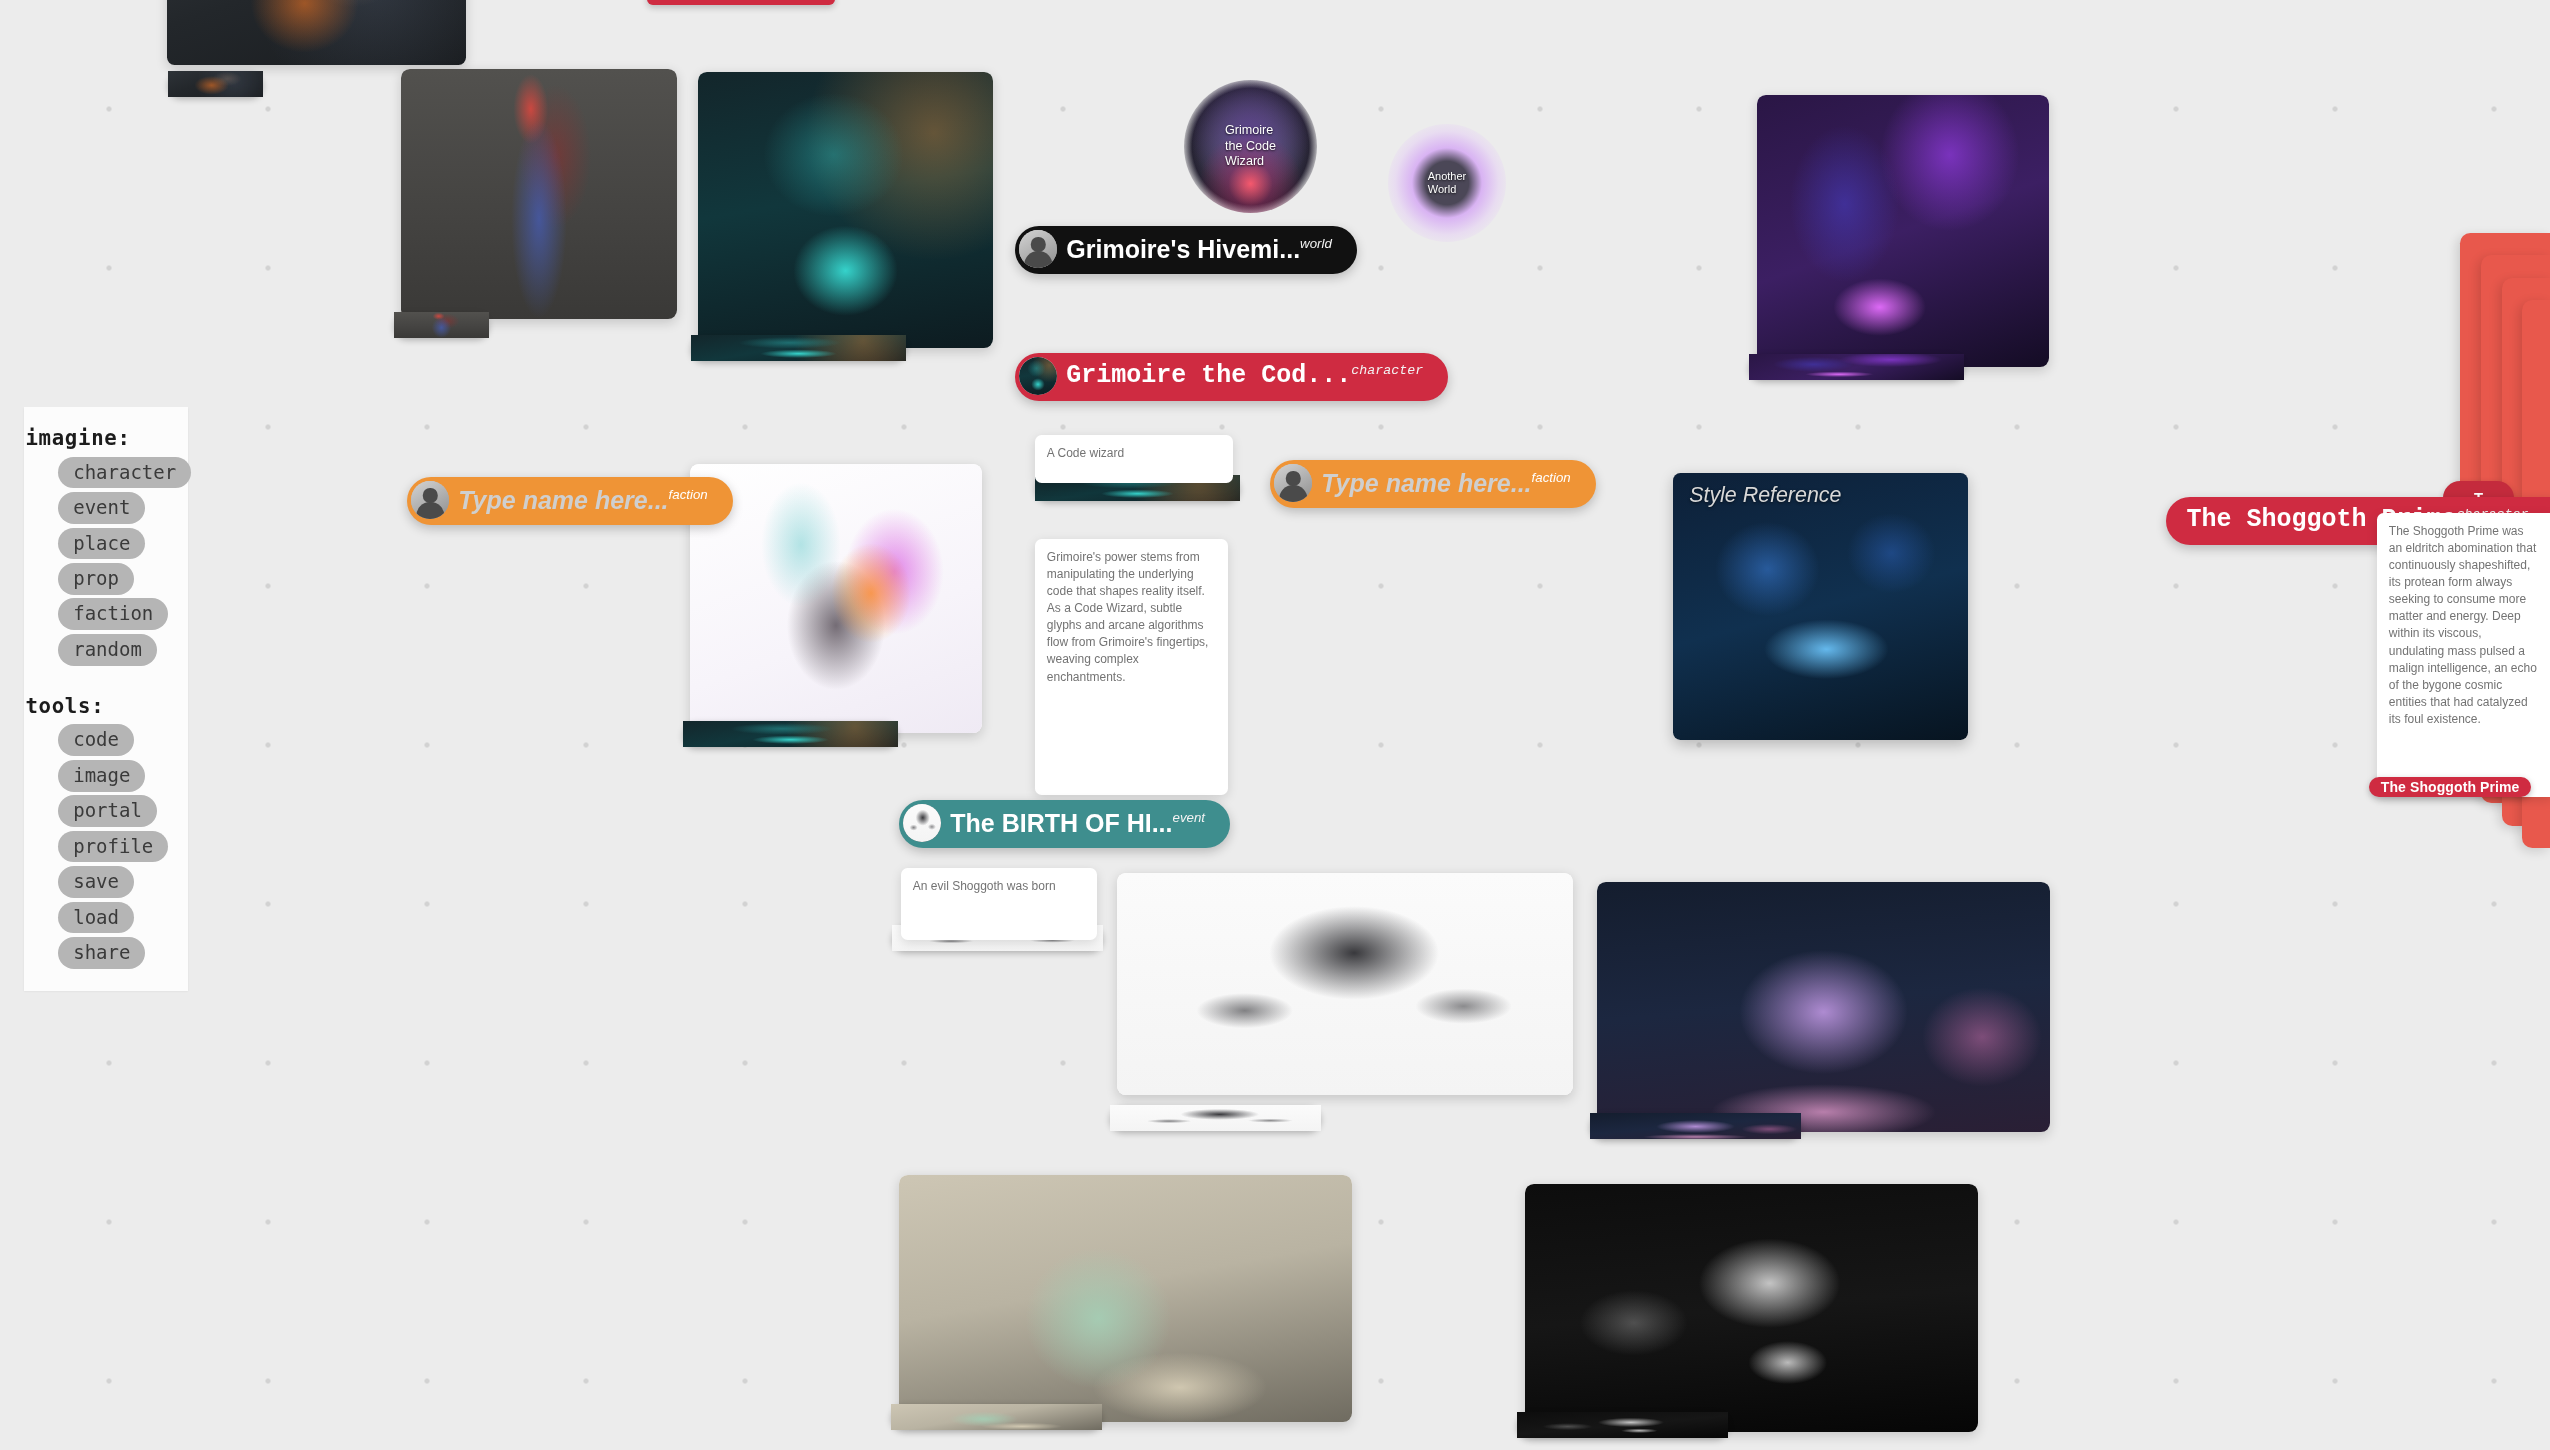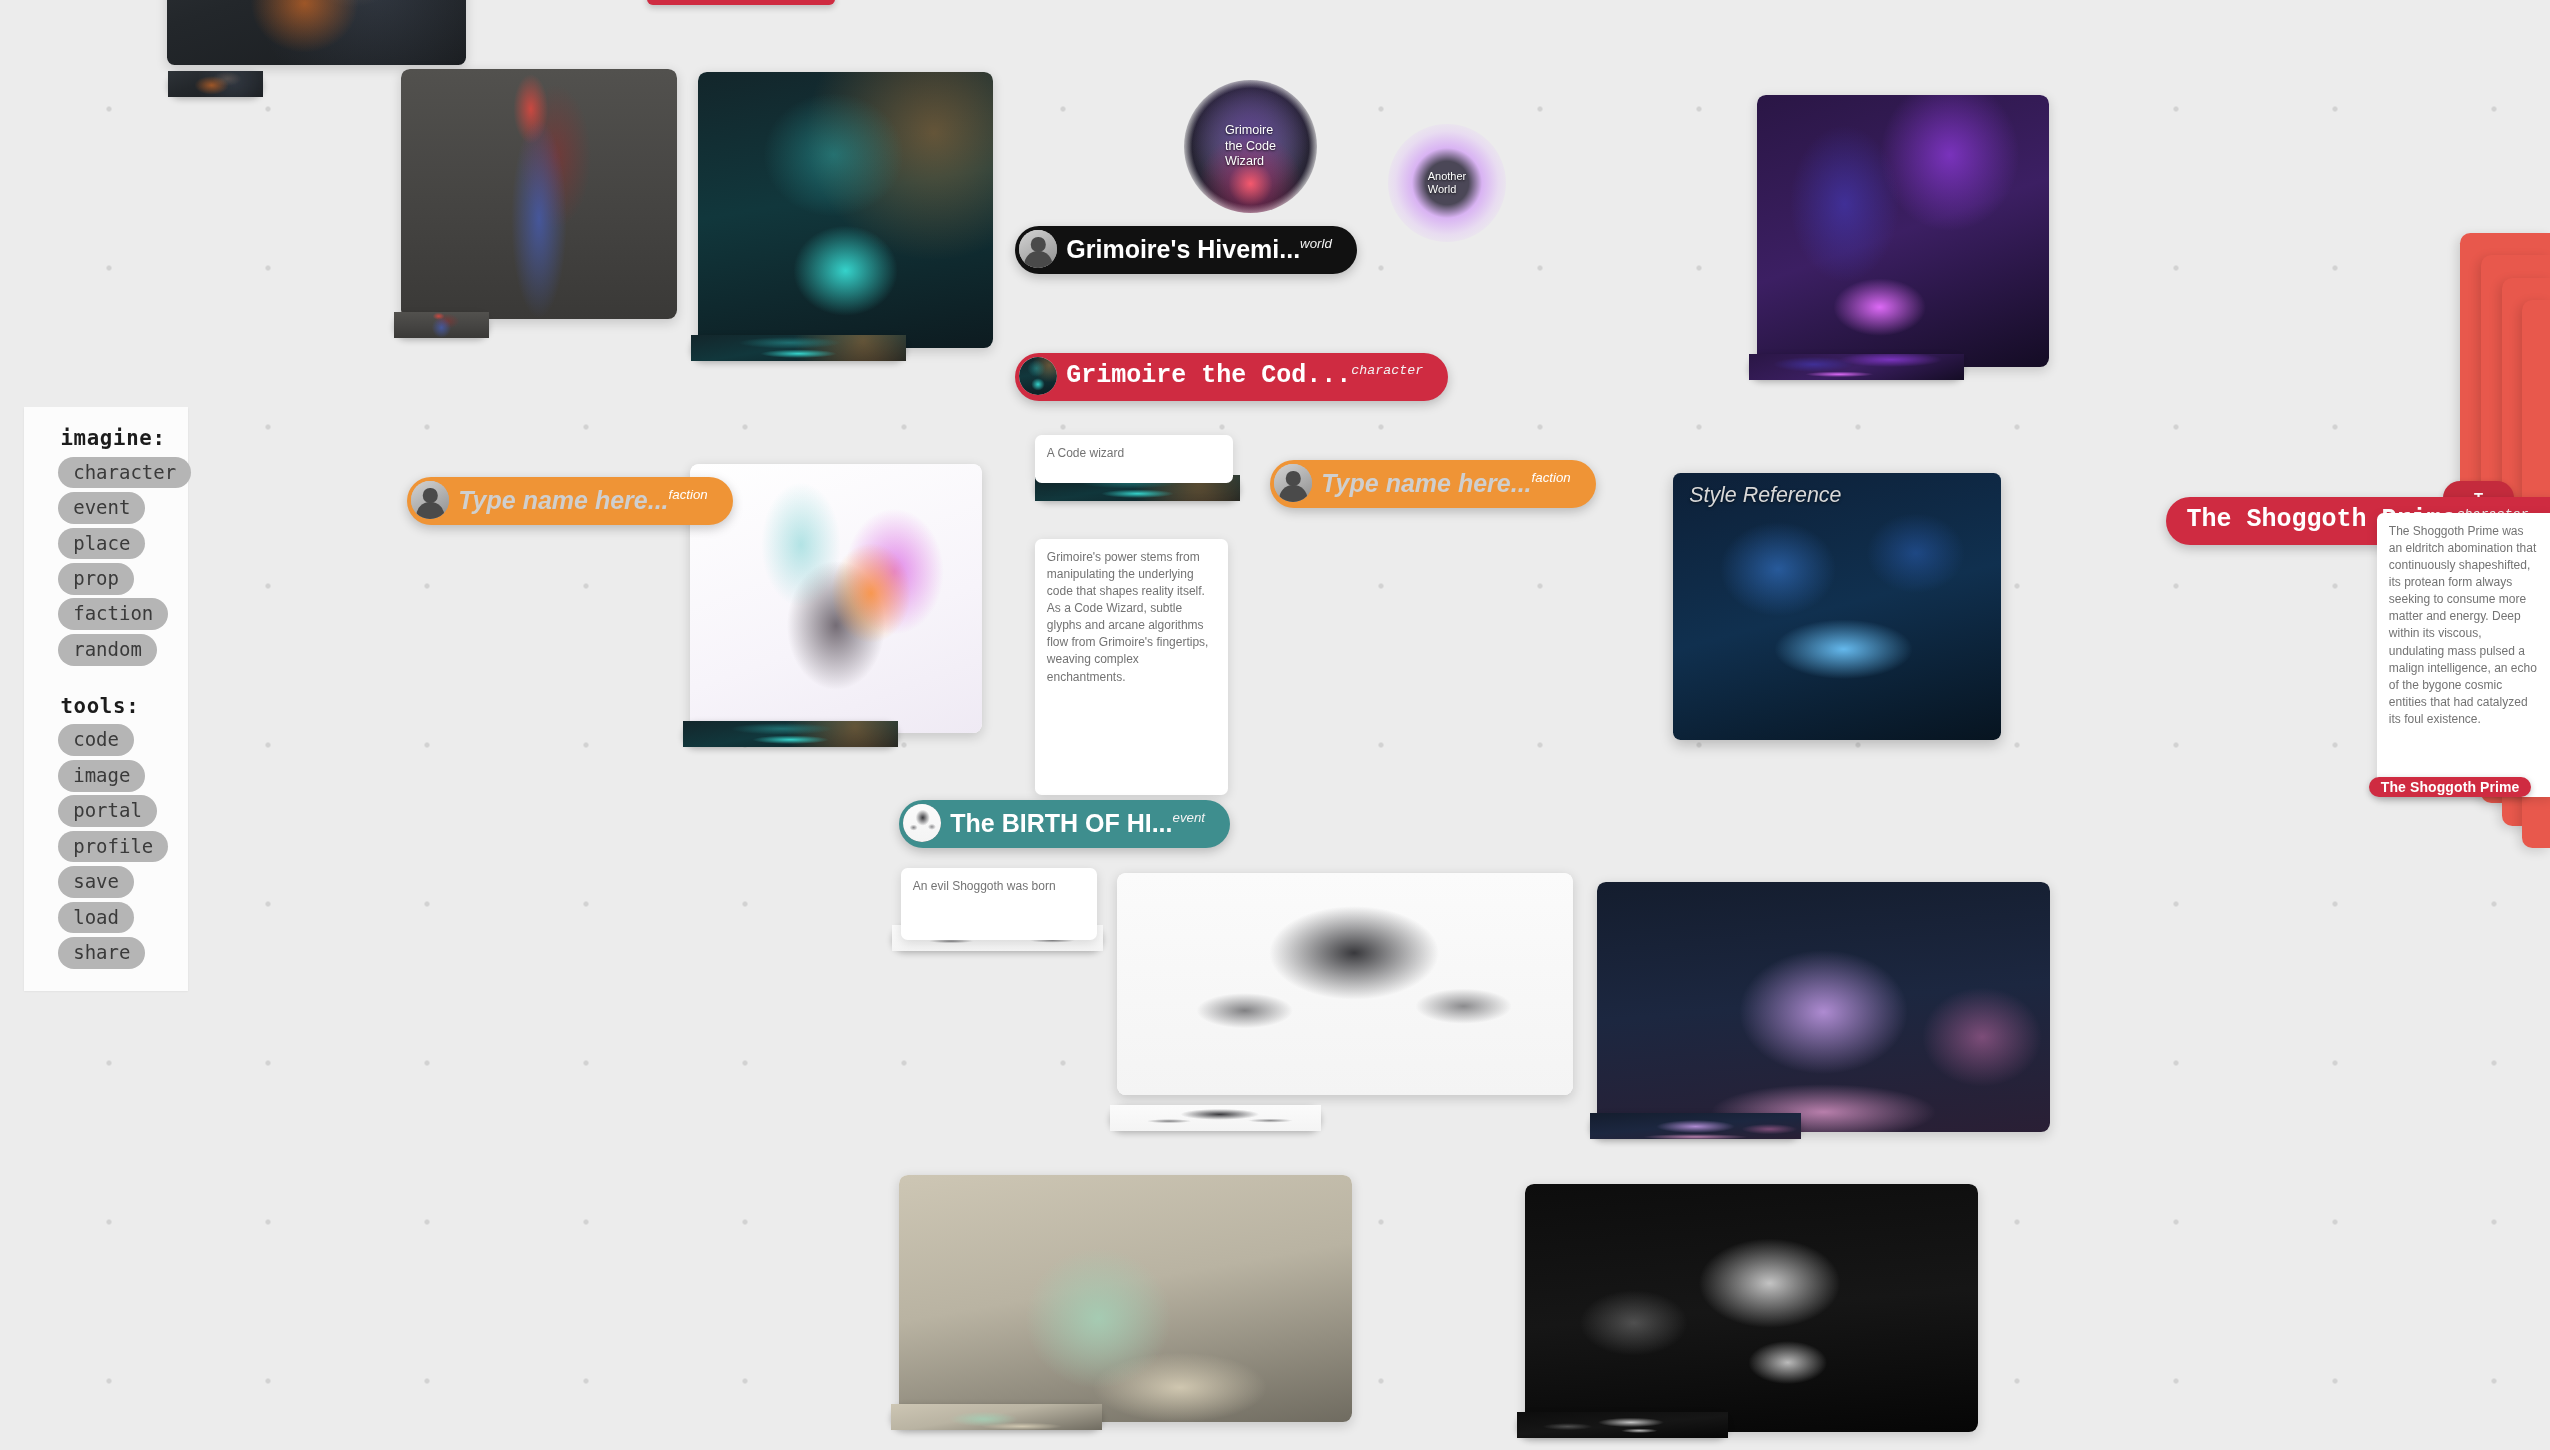--- a/index.html
+++ b/index.html
@@ -29,21 +29,21 @@
     padding: 19px 0 19px 0;
     box-shadow: 0 0.7px 2.2px rgba(0,0,0,0.07);
     z-index: 400;
   }
   .side-head {
     font-family: "DejaVu Sans Mono", "Liberation Mono", monospace;
     font-size: 20.7px;
     font-weight: 700;
     color: #1c1c1c;
     letter-spacing: 0.7px;
-    padding-left: 36px;
+    padding-left: 1px;
     margin-bottom: 6.6px;
   }
   .side-head.second { margin-top: 24.4px; }
   .side-btn {
     display: inline-block;
     font-family: "DejaVu Sans Mono", "Liberation Mono", monospace;
     font-size: 19px;
     color: #3a3a3a;
     background: #b5b5b5;
     border-radius: 22px;
@@ -418,21 +418,21 @@
     <span class="av">
         <span class="img-inner art-codewiz"></span>
       </span>
     <span class="tx">Grimoire the Code Wiz...</span>
   </div>
 
   <div class="note" style="left:1035px; top:539px; width:193px; height:256px;">
     <span>Grimoire's power stems from manipulating the underlying code that shapes reality itself. As a Code Wizard, subtle glyphs and arcane algorithms flow from Grimoire's fingertips, weaving complex enchantments.</span>
   </div>
 
-  <div class="styleref art-styleref" style="left:1673px; top:473px; width:328px; height:267px;">
+  <div class="styleref art-styleref" style="left:1673px; top:473px; width:295px; height:267px;">
     <div class="srlabel">Style Reference</div>
   </div>
 
   <div class="stackcard" style="left:2460px; top:233px; width:90px; height:548px;"></div>
   <div class="stackcard" style="left:2481px; top:255px; width:69px; height:548px;"></div>
   <div class="stackcard" style="left:2502px; top:278px; width:49px; height:548px;"></div>
   <div class="stackcard" style="left:2522px; top:300px; width:28px; height:548px;"></div>
 
   <div class="mini-pill" style="left:2443px; top:481px; width:71px;">
       <span style="margin-left:17.7px;">T</span>

